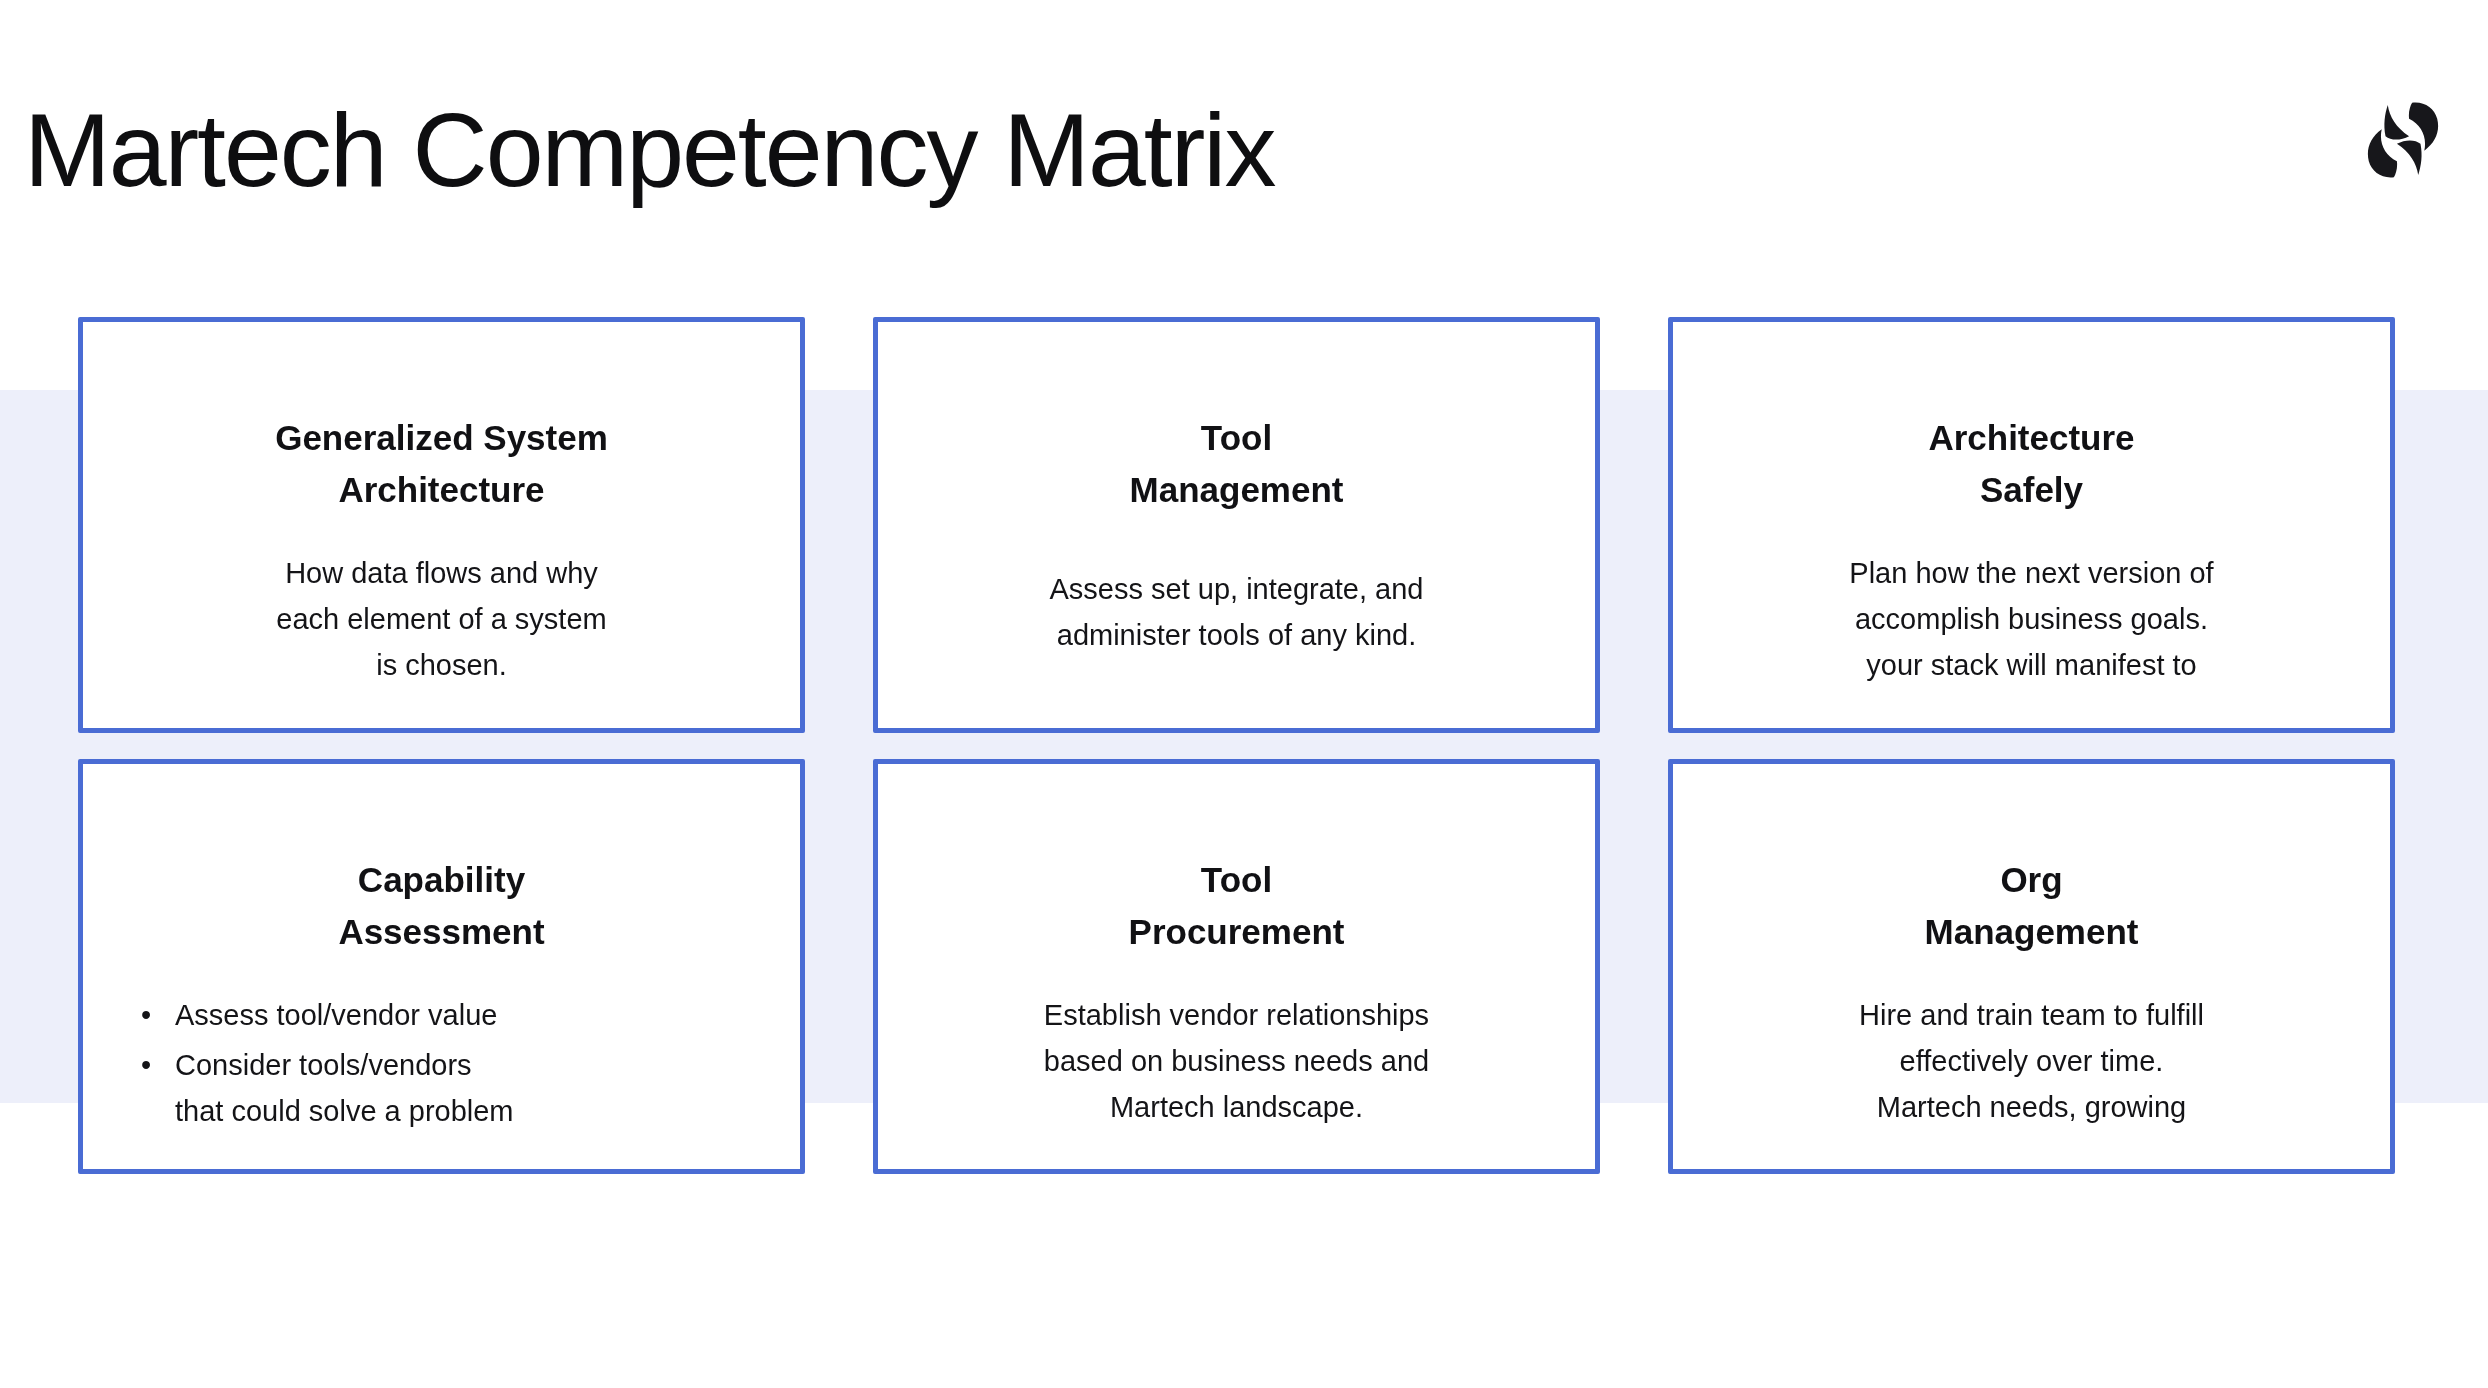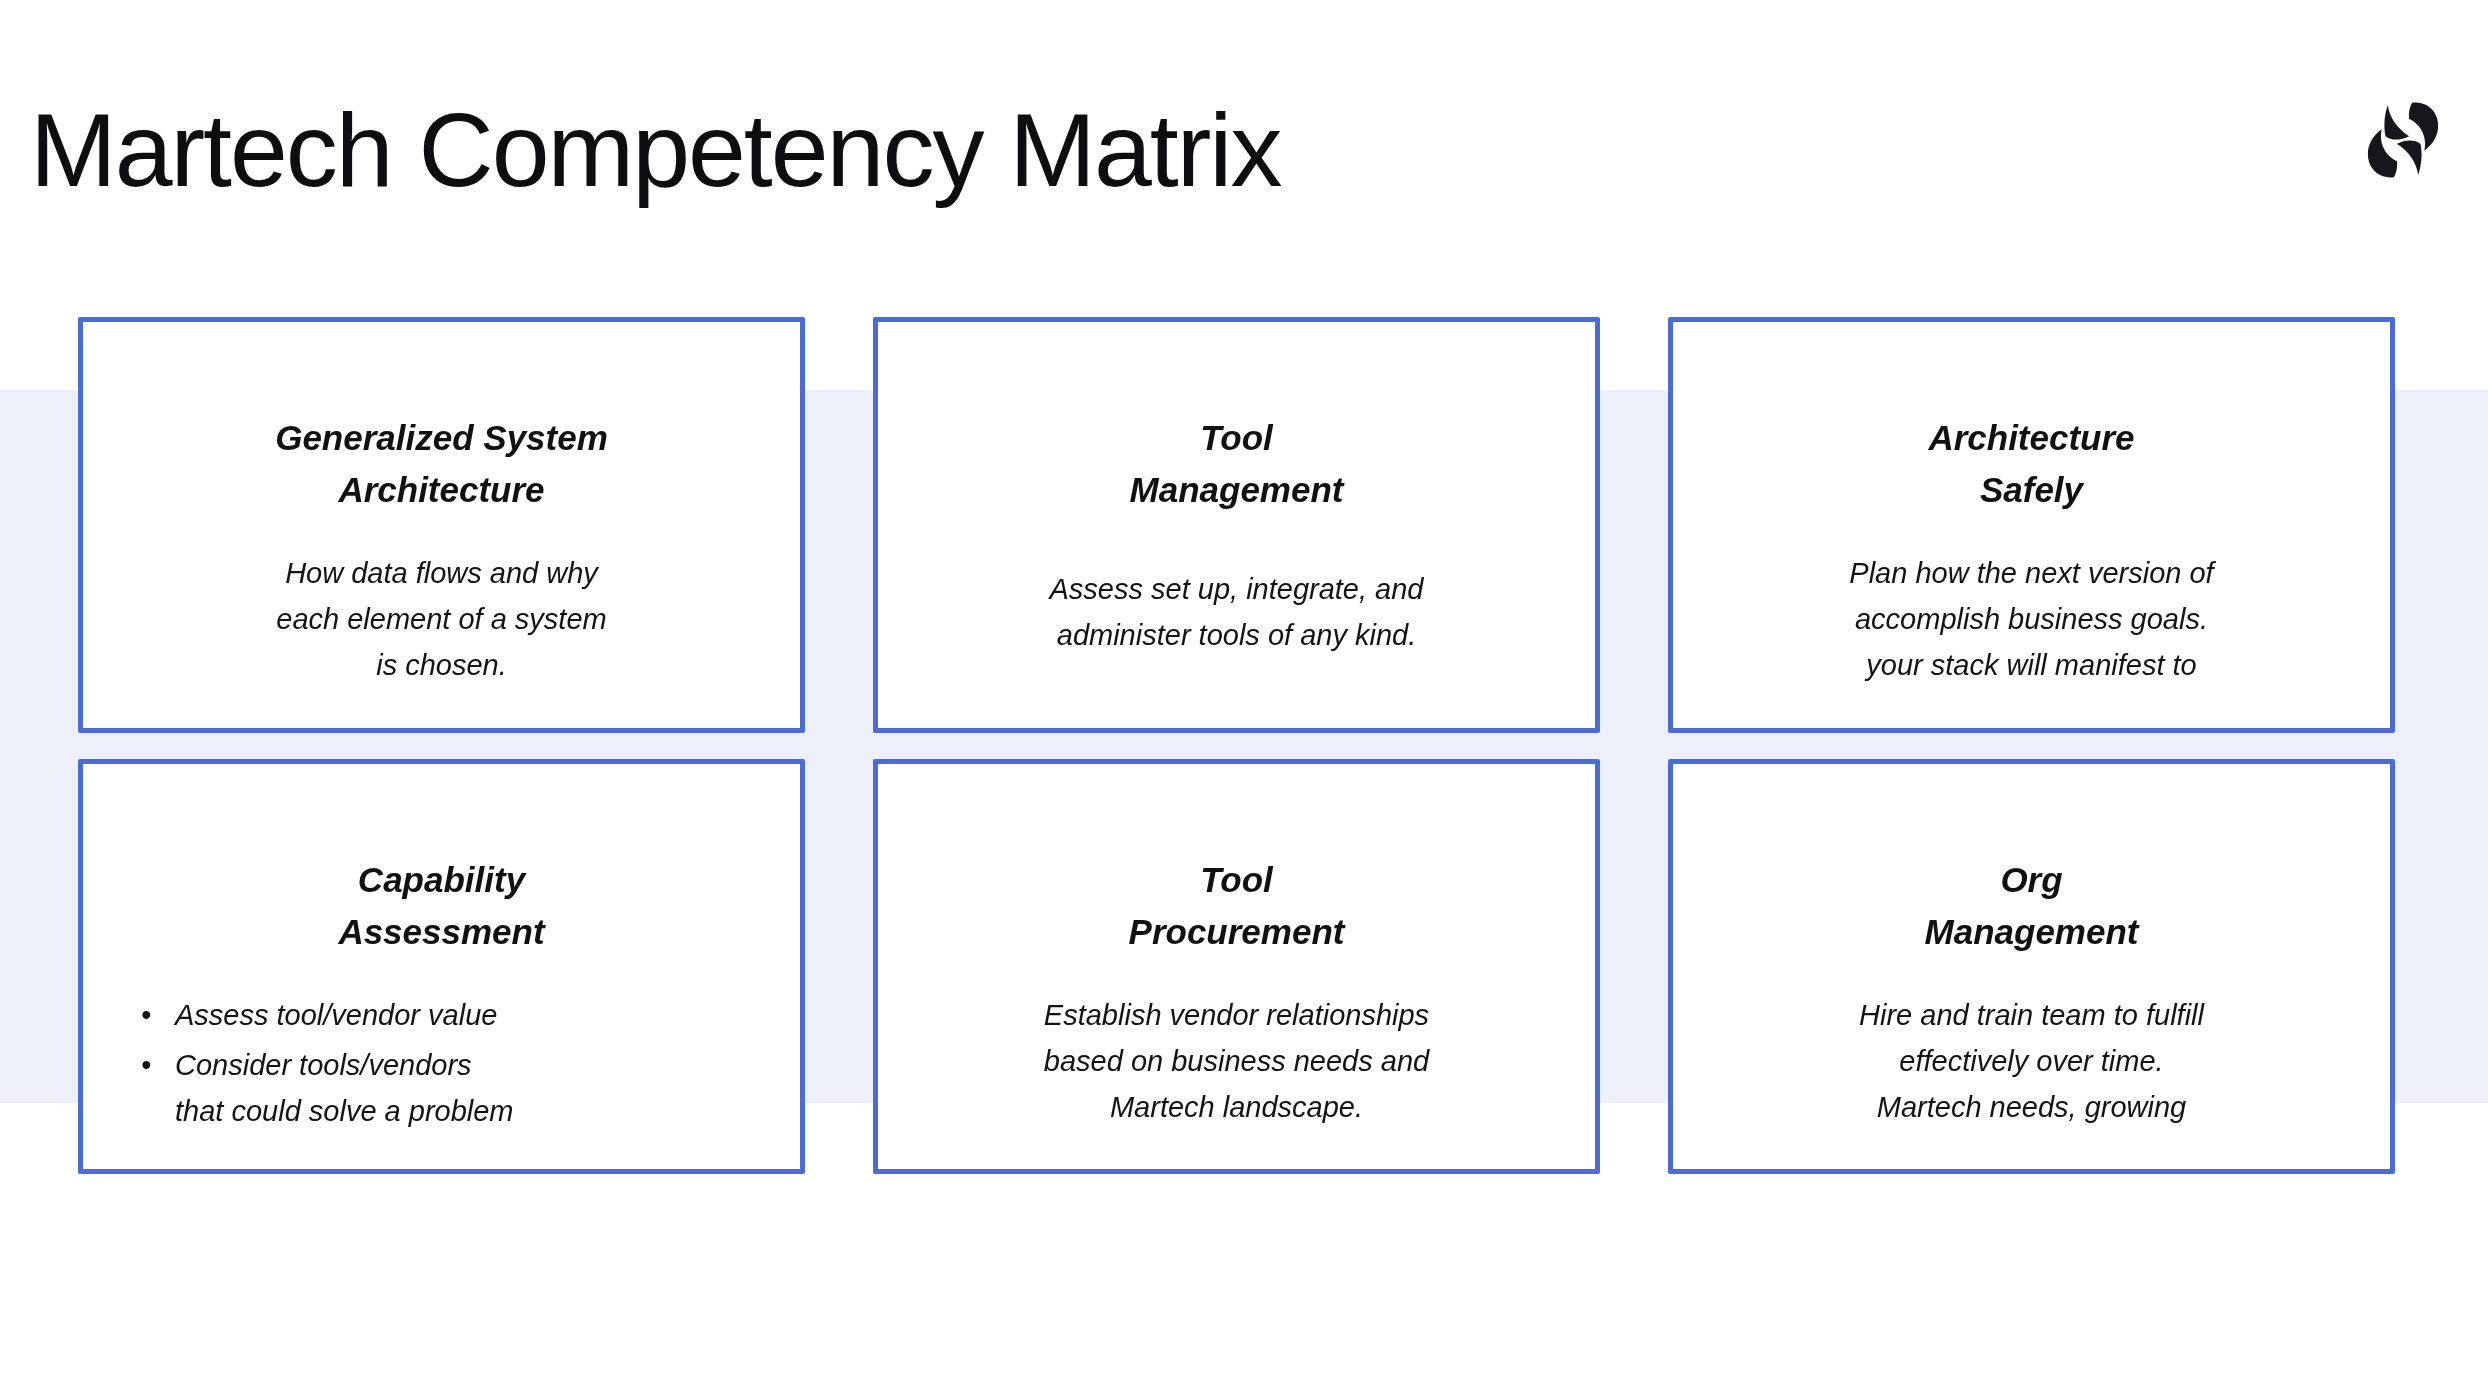--- a/index.html
+++ b/index.html
@@ -23,21 +23,21 @@
     overflow: hidden;
   }
   .band {
     position: absolute;
     left: 0; top: 390px;
     width: 2488px; height: 713px;
     background: var(--band);
   }
   .page-title {
     position: absolute;
-    left: 30px; top: 98px;
+    left: 24px; top: 98px;
     margin: 0;
     font-size: 104px;
     font-weight: 500;
     letter-spacing: -2px;
     line-height: 1;
     color: #0e0e10;
     white-space: nowrap;
   }
   .logo {
     position: absolute;
@@ -56,21 +56,20 @@
   }
   .card {
     background: #ffffff;
     border: 5px solid var(--card-border);
     border-radius: 2px;
     padding: 90px 28px 20px;
     display: flex;
     flex-direction: column;
     align-items: center;
     text-align: center;
-    font-style: italic;
   }
   .card-title {
     font-size: 35px;
     font-weight: 600;
     line-height: 1.48;
     color: #111114;
   }
   .card-body {
     margin-top: 34px;
     font-size: 29px;

